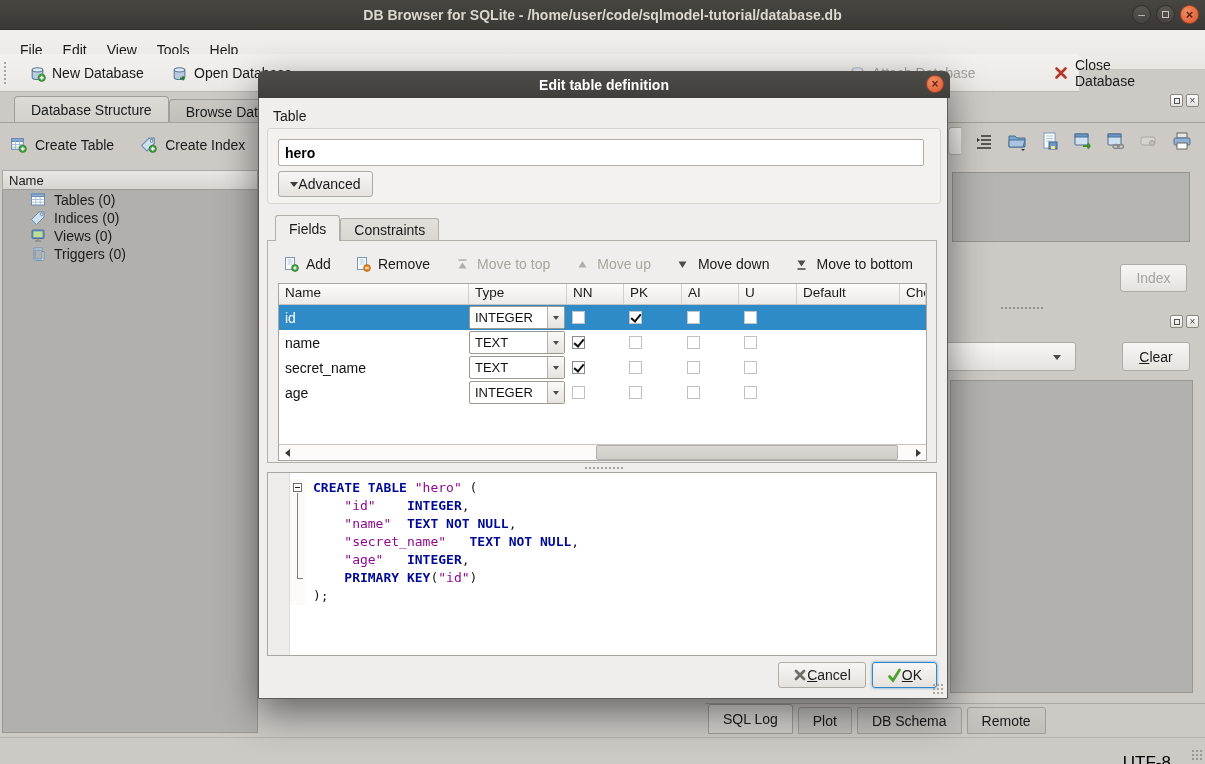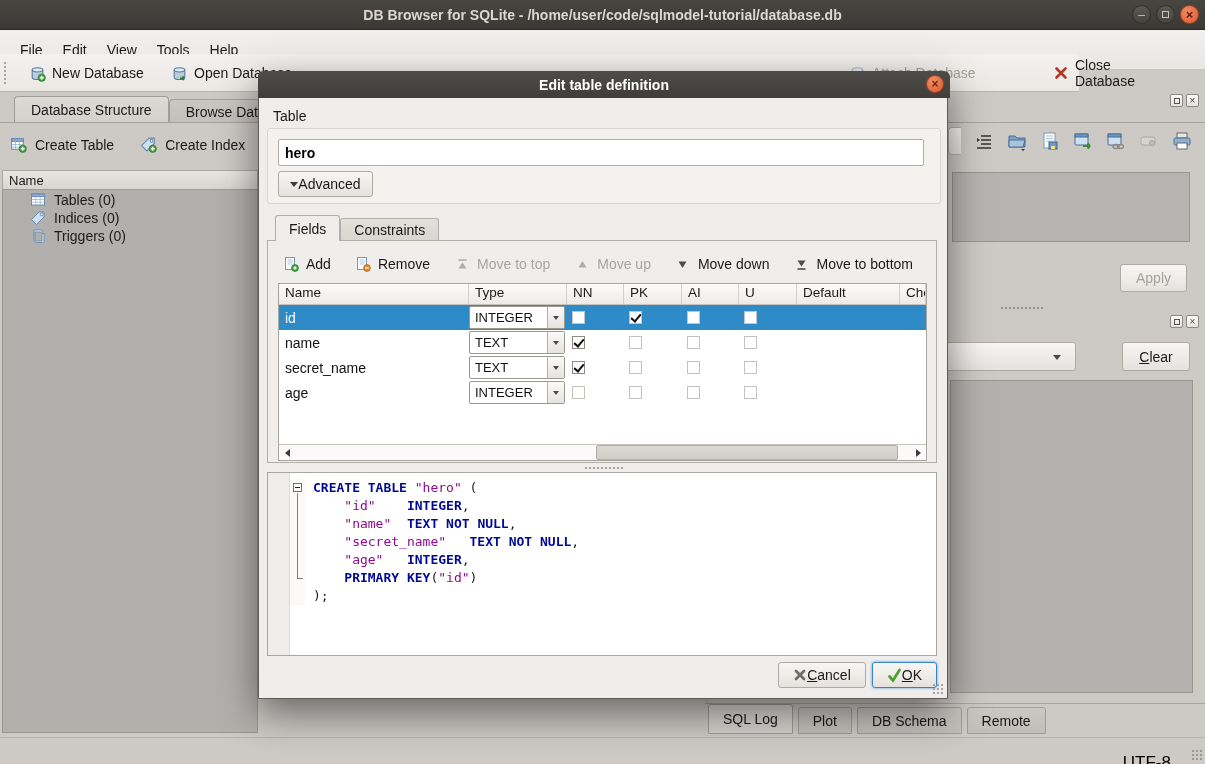--- a/index.html
+++ b/index.html
@@ -323,20 +323,30 @@
           <svg width="16" height="15" viewBox="0 0 16 15">
             <path d="M1.5 9.5L9 2h5v5l-7.5 7.5z" fill="#cfe0f0" stroke="#6a8ab0"></path>
             <circle cx="11.6" cy="4.4" r="1.3" fill="#fff" stroke="#6a8ab0"></circle>
           </svg>
         </span>
         <span>Indices (0)</span>
       </div>
       <div class="tree-item">
         <span class="ic">
           <svg width="16" height="15" viewBox="0 0 16 15">
+            <rect x="2" y="2" width="12" height="8.5" rx="1" fill="#6d98c4" stroke="#4a6f96"></rect>
+            <rect x="3.5" y="3.5" width="9" height="5.5" fill="#bfe093"></rect>
+            <path d="M8 10.5v2M5 13h6" stroke="#8a8a8a" stroke-width="1.4"></path>
+          </svg>
+        </span>
+        <span>Views (0)</span>
+      </div>
+      <div class="tree-item">
+        <span class="ic">
+          <svg width="16" height="15" viewBox="0 0 16 15">
             <path d="M4 2h8c1.2 0 1.2 2 0 2H5v9h7V5.5h2V13c0 1-.8 1.5-1.5 1.5H5.5C4.5 14.5 4 14 4 13z" fill="#d8e6f2" stroke="#6a8ab0" stroke-width="0.9"></path>
           </svg>
         </span>
         <span>Triggers (0)</span>
       </div>
     </div>
 
   <span class="dockbtns" style="left:1170px; top:94px;">
     <span class="dockbtn restore">
         <span></span>
@@ -390,21 +400,21 @@
       <span class="ic">
         <svg width="20" height="20" viewBox="0 0 20 20">
           <rect x="5" y="2" width="10" height="5" fill="#e8e6e2" stroke="#6b6965"></rect>
           <rect x="2" y="7" width="16" height="7" rx="1.5" fill="#8fb0d0" stroke="#4a6f96"></rect>
           <rect x="5" y="12" width="10" height="6" fill="#fff" stroke="#6b6965"></rect>
         </svg>
       </span>
     </div>
   <div class="cell-editor"></div>
   <div class="btn disabled apply-btn">
-    <span>Apply</span>
+    <span>Index</span>
   </div>
   <div class="dock-split"></div>
   <span class="dockbtns" style="left:1170px; top:315px;">
     <span class="dockbtn restore">
         <span></span>
       </span>
     <span class="dockbtn">×</span>
   </span>
   <div class="combo-partial">
       <span class="arrow"></span>

